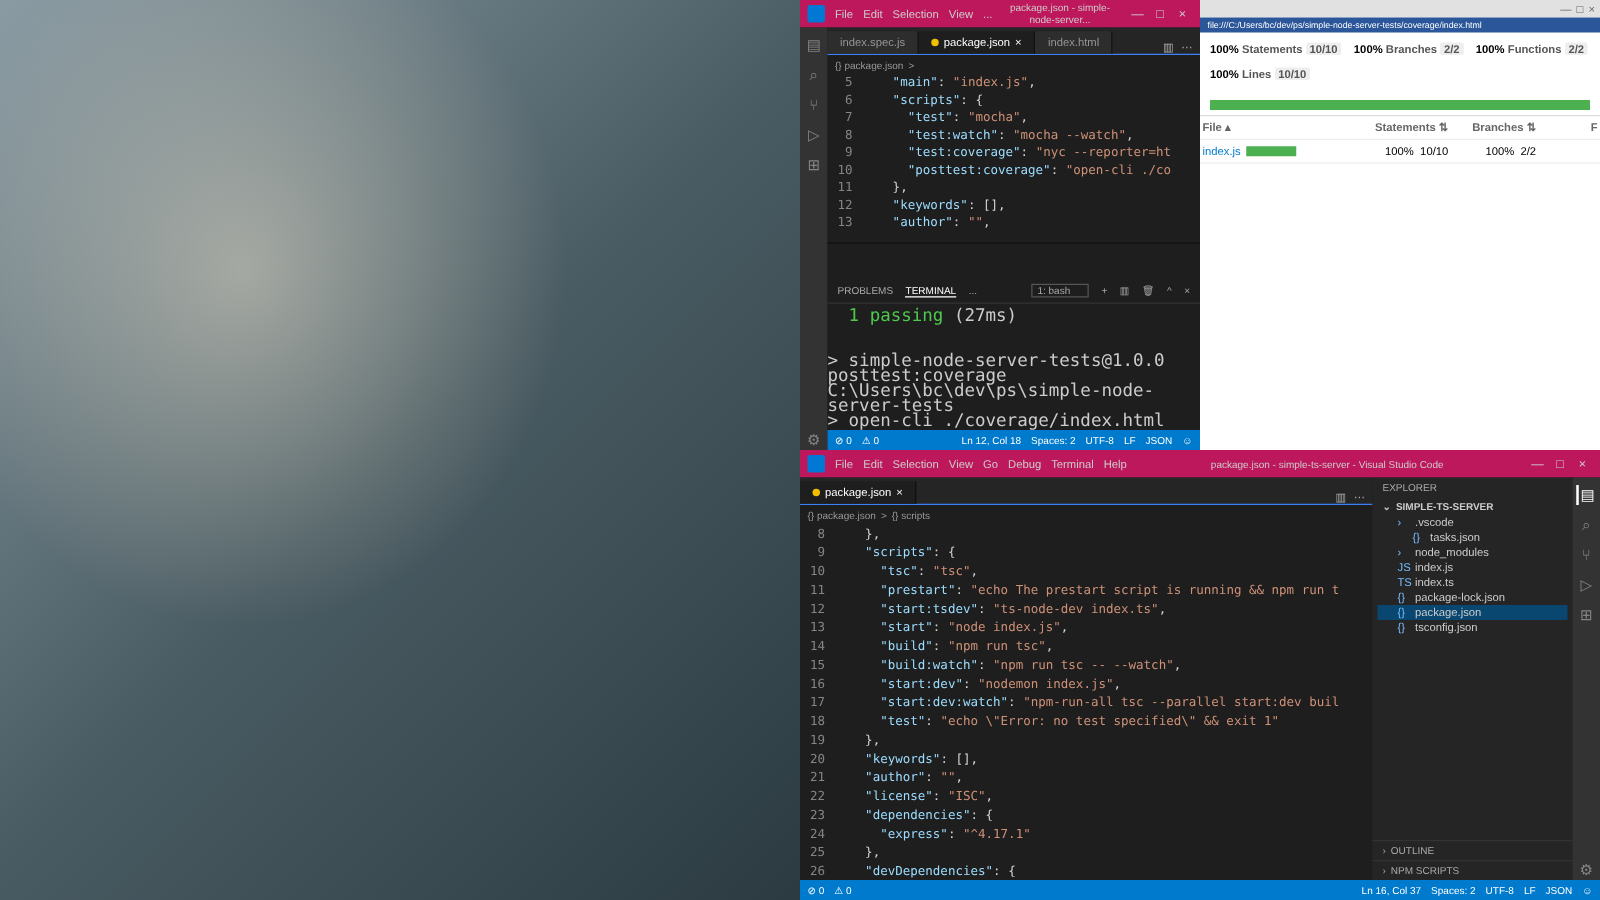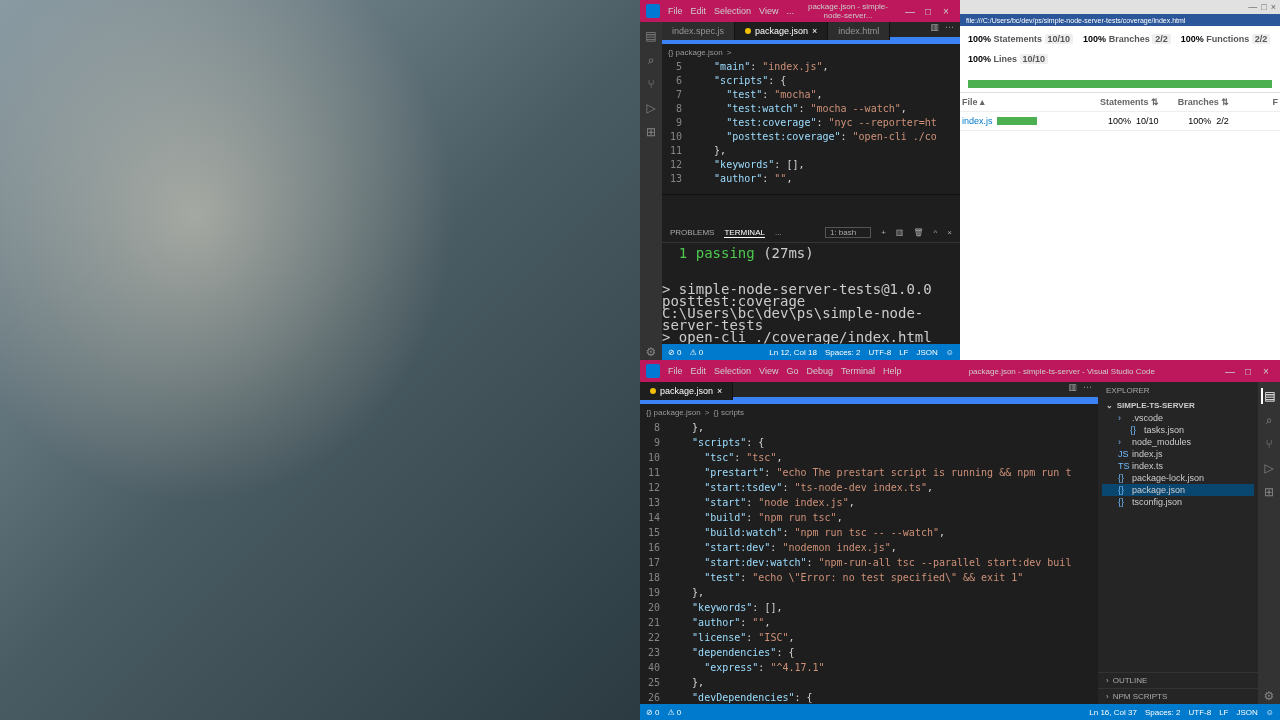--- a/index.html
+++ b/index.html
@@ -9,21 +9,21 @@
 
 
 .vscode-top { position: absolute; left: 640px; top: 0; width: 320px; height: 360px; background: #1e1e1e; display: flex; flex-direction: column; font-size: 9px; }
 .titlebar { height: 22px; background: #be185d; display: flex; align-items: center; color: #ccc; padding: 0 6px; gap: 8px; }
 .titlebar .logo { width: 14px; height: 14px; background: #0078d4; border-radius: 2px; }
 .menubar { display: flex; gap: 8px; font-size: 9px; color: #ccc; }
 .titlebar .wintitle { flex: 1; text-align: center; font-size: 8px; overflow: hidden; }
 .winctrl { display: flex; gap: 2px; }
 .winctrl span { width: 16px; text-align: center; cursor: pointer; font-size: 10px; }
 
-.tabline { height: 22px; background: #252526; display: flex; align-items: flex-start; border-bottom: 7px solid #3b82f6; }
+.tabline { height: 22px; background: #252526; display: flex; align-items: flex-end; border-bottom: 1px solid #3b82f6; }
 .tab { padding: 4px 10px; font-size: 9px; color: #969696; background: #2d2d2d; display: flex; align-items: center; gap: 4px; border-right: 1px solid #111; }
 .tab.active { background: #1e1e1e; color: #fff; }
 .tab .dot { width: 6px; height: 6px; background: #f0c000; border-radius: 50%; }
 .tab-actions { margin-left: auto; display: flex; gap: 6px; padding: 0 6px; color: #aaa; }
 
 .breadcrumb { height: 16px; display: flex; align-items: center; padding: 0 6px; color: #999; font-size: 8px; gap: 4px; background: #1e1e1e; }
 
 .activitybar { width: 22px; background: #333333; display: flex; flex-direction: column; align-items: center; gap: 8px; padding-top: 6px; }
 .activitybar .aicon { width: 16px; height: 16px; color: #858585; font-size: 12px; display: flex; align-items: center; justify-content: center; cursor: pointer; }
 
@@ -287,21 +287,21 @@
             <div>14</div>
             <div>15</div>
             <div>16</div>
             <div>17</div>
             <div>18</div>
             <div>19</div>
             <div>20</div>
             <div>21</div>
             <div>22</div>
             <div>23</div>
-            <div>40</div>
+            <div>24</div>
             <div>25</div>
             <div>26</div>
           </div>
         <div class="codelines" id="lines-bot"><div>    <span class="tok-pun">},</span></div><div>    <span class="tok-key">"scripts"</span><span class="tok-pun">:</span> <span class="tok-pun">{</span></div><div>      <span class="tok-key">"tsc"</span><span class="tok-pun">:</span> <span class="tok-str">"tsc"</span><span class="tok-pun">,</span></div><div>      <span class="tok-key">"prestart"</span><span class="tok-pun">:</span> <span class="tok-str">"echo The prestart script is running &amp;&amp; npm run t</span></div><div>      <span class="tok-key">"start:tsdev"</span><span class="tok-pun">:</span> <span class="tok-str">"ts-node-dev index.ts"</span><span class="tok-pun">,</span></div><div>      <span class="tok-key">"start"</span><span class="tok-pun">:</span> <span class="tok-str">"node index.js"</span><span class="tok-pun">,</span></div><div>      <span class="tok-key">"build"</span><span class="tok-pun">:</span> <span class="tok-str">"npm run tsc"</span><span class="tok-pun">,</span></div><div>      <span class="tok-key">"build:watch"</span><span class="tok-pun">:</span> <span class="tok-str">"npm run tsc -- --watch"</span><span class="tok-pun">,</span></div><div>      <span class="tok-key">"start:dev"</span><span class="tok-pun">:</span> <span class="tok-str">"nodemon index.js"</span><span class="tok-pun">,</span></div><div>      <span class="tok-key">"start:dev:watch"</span><span class="tok-pun">:</span> <span class="tok-str">"npm-run-all tsc --parallel start:dev buil</span></div><div>      <span class="tok-key">"test"</span><span class="tok-pun">:</span> <span class="tok-str">"echo \"Error: no test specified\" &amp;&amp; exit 1"</span></div><div>    <span class="tok-pun">},</span></div><div>    <span class="tok-key">"keywords"</span><span class="tok-pun">:</span> <span class="tok-pun">[],</span></div><div>    <span class="tok-key">"author"</span><span class="tok-pun">:</span> <span class="tok-str">""</span><span class="tok-pun">,</span></div><div>    <span class="tok-key">"license"</span><span class="tok-pun">:</span> <span class="tok-str">"ISC"</span><span class="tok-pun">,</span></div><div>    <span class="tok-key">"dependencies"</span><span class="tok-pun">:</span> <span class="tok-pun">{</span></div><div>      <span class="tok-key">"express"</span><span class="tok-pun">:</span> <span class="tok-str">"^4.17.1"</span></div><div>    <span class="tok-pun">},</span></div><div>    <span class="tok-key">"devDependencies"</span><span class="tok-pun">:</span> <span class="tok-pun">{</span></div></div>
       </div>
     </div>
     <div class="sidebar">
       <div class="side-title">EXPLORER</div>
       <div class="side-proj">
           <span>⌄</span>

